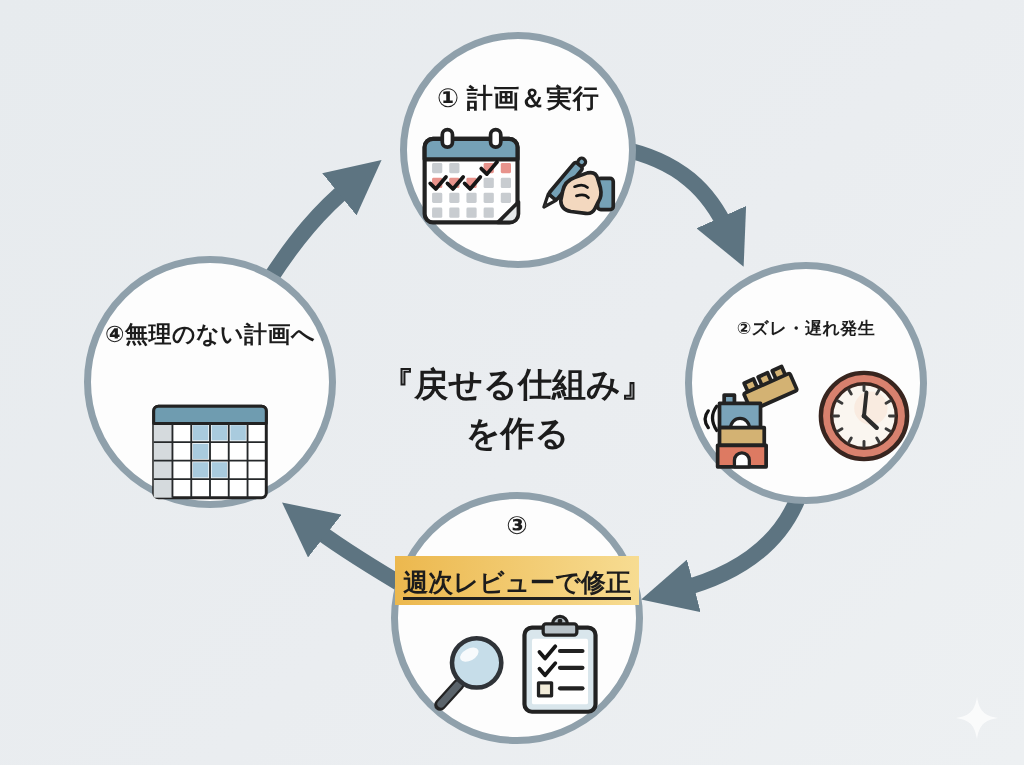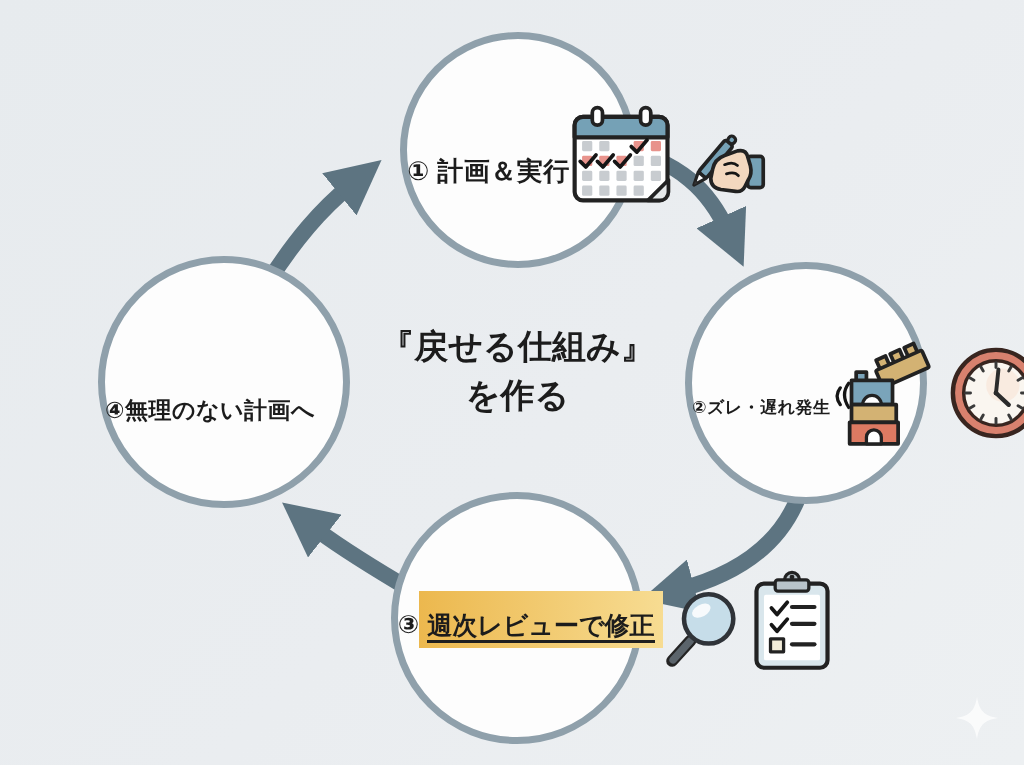--- a/index.html
+++ b/index.html
@@ -3,36 +3,36 @@
 <meta charset="utf-8">
 <style>
   html,body{margin:0;padding:0;background:#e9edf0;}
   .canvas{position:relative;width:1024px;height:765px;overflow:hidden;
     background:linear-gradient(135deg,#e7ebee 0%,#eaedf0 55%,#edf0f2 100%);
     font-family:"Liberation Sans","DejaVu Sans",sans-serif;color:var(--text,#1c1c1c);}
   #arrows{position:absolute;inset:0;z-index:1;}
   .arrow-path{stroke:var(--arrow,#5d7481);stroke-width:16;fill:none;}
   .node{position:absolute;z-index:2;box-sizing:border-box;border-radius:50%;
     border:7px solid var(--circle-border,#8fa0ab);background:var(--circle-fill,#fdfdfd);
-    display:flex;flex-direction:row;align-items:center;}
+    display:flex;flex-direction:column;align-items:center;}
   .node-title{font-weight:bold;font-size:17px;letter-spacing:.5px;white-space:nowrap;color:var(--text,#1c1c1c);}
   #node-plan{left:400px;top:32px;width:236px;height:236px;}
   #node-plan .node-title{margin-top:42px;font-size:26px;}
   #node-delay{left:685px;top:262px;width:242px;height:242px;}
   #node-delay .node-title{margin-top:48px;}
   #node-review{left:391px;top:492px;width:252px;height:252px;}
-  #node-replan{left:98px;top:256px;width:252px;height:252px;gap:41px;}
+  #node-replan{left:84px;top:256px;width:252px;height:252px;gap:41px;}
   #node-replan .node-title{margin-top:56px;font-size:23px;}
   .icon-row{display:flex;align-items:center;justify-content:center;}
   .step-number{margin-top:12px;font-weight:bold;font-size:25px;}
-  .hl{margin-top:2px;background:linear-gradient(90deg,var(--hl1,#ecb84e),var(--hl2,#f7dc92));
-      padding:18px 8px 6px;display:inline-block;}
+  .hl{margin-top:16px;background:linear-gradient(90deg,var(--hl1,#ecb84e),var(--hl2,#f7dc92));
+      padding:10px 8px 6px;display:inline-block;}
   .hl-inner{font-weight:bold;font-size:25px;white-space:nowrap;border-bottom:3.5px solid #1f1f1f;padding-bottom:1px;}
   .node-note{margin-top:4px;font-weight:bold;font-size:21px;}
-  .center-text{position:absolute;z-index:2;left:330px;top:322px;width:375px;text-align:center;
+  .center-text{position:absolute;z-index:2;left:330px;top:360px;width:375px;text-align:center;
     font-weight:bold;font-size:34px;line-height:1.45;white-space:nowrap;}
   .sparkle{position:absolute;z-index:1;left:956px;top:697px;opacity:.75;}
   
   .ol{stroke:var(--outline,#222);stroke-linejoin:round;stroke-linecap:round;}
   .ck{stroke:#161616;fill:none;stroke-linecap:round;stroke-linejoin:round;}
   .gl{stroke:#25282a;}
   .f-white{fill:#fff}.f-steel{fill:var(--steel,#75a1b6)}.f-red{fill:var(--red-sq,#e8938c)}
   .f-grey{fill:var(--grey-sq,#c8ccd0)}.f-tan{fill:var(--tan,#d3b273)}.f-blue{fill:var(--blue-block,#7aa4ba)}
   .f-coral{fill:var(--coral,#dd7a62)}.f-rim{fill:var(--clock-rim,#d8816e)}.f-lens{fill:var(--lens,#c6dde9)}
   .f-board{fill:var(--board,#d9e6ec)}.f-th{fill:var(--table-header,#6f9cb0)}.f-cell{fill:var(--cell-blue,#a9cbde)}

